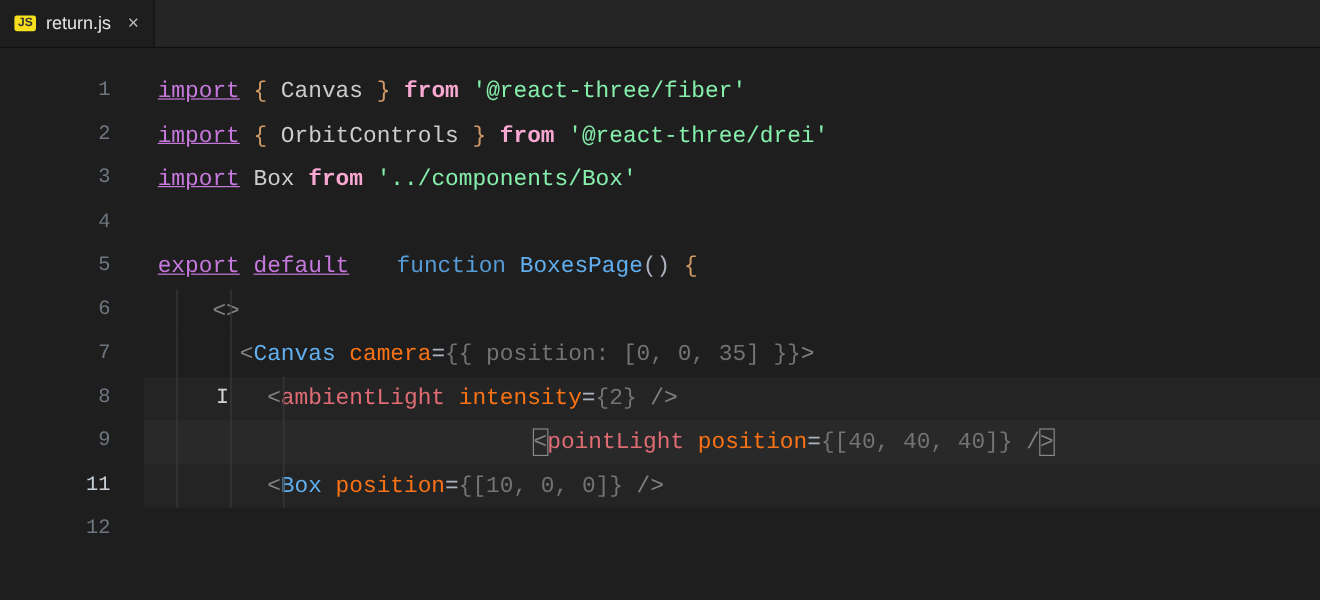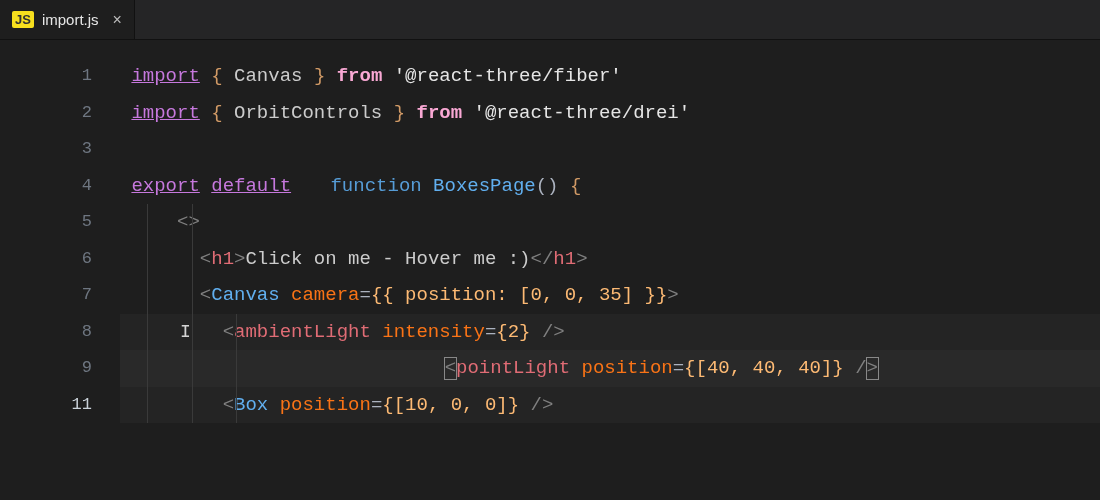--- a/index.html
+++ b/index.html
@@ -27,21 +27,21 @@
     color: #e6e6e6;
     font-family: -apple-system,'Segoe UI',sans-serif;
     font-size: 15px;
     gap: 8px;
     border-right: 1px solid #111;
   }
   .tab .js-badge {
     background: #f7df1e;
     color: #323232;
     font-weight: 700;
-    font-size: 13px;
+    font-size: 10px;
     padding: 1px 3px;
     border-radius: 2px;
     text-align: right;
   }
   .tab .close {
     color: #bbb;
     font-size: 16px;
     margin-left: 6px;
   }
   .tabbar-rest { flex: 1; background: #252526; }
@@ -79,28 +79,28 @@
   .line.hl2 { background: rgba(255,255,255,0.05); text-align: center; }
   .indent-guide {
     position: absolute;
     top:0; bottom:0;
     border-left: 1px solid #3a3a3a;
   }
   .tok-kw   { color:#c678dd;text-decoration:underline;}   
   .tok-from { color:#f9a8d4;font-weight:bold;}   
   .tok-fn   { color:#61afef;}   
   .tok-funcword{color:#569cd6;margin-left:28px;} 
-  .tok-str  { color:#e5e5e5;font-family:Liberation Mono, monospace;}   
+  .tok-str  { color:#86efac;font-family:Liberation Mono, monospace;}   
   .tok-punc { color:#abb2bf;}   
   .tok-brace{ color:#d19a66;}   
   .tok-tag  { color:#e06c75;}   
   .tok-attr { color:#f97316;}
   .tok-txt  { color:#cccccc;}  
   .tok-angle{ color:#808080;}   
-  .tok-inner{ color:#fdba74;}
+  .tok-inner{ color:#737373;}
   .ibeam {
     position:absolute;
     left:60px; top:0;
     color:#d4d4d4;
     font-size:18px;
     pointer-events:none;
   }
   .sel-box {
     display:inline-block;
     border:1px solid #888;
@@ -108,55 +108,56 @@
     line-height:1.1;
     margin:0 -1px;
   }
 </style>
 </head>
 <body>
 
 <div class="tabbar">
   <div class="tab">
     <span class="js-badge">JS</span>
-    <span>import.js</span>
+    <span>return.js</span>
     <span class="close">×</span>
   </div>
   <div class="tabbar-rest"></div>
 </div>
 
 <div class="editor">
   <div class="gutter">
     <div class="ln">1</div>
     <div class="ln">2</div>
     <div class="ln">3</div>
     <div class="ln">4</div>
     <div class="ln">5</div>
     <div class="ln">6</div>
     <div class="ln">7</div>
     <div class="ln">8</div>
     <div class="ln">9</div>
     <div class="ln active">11</div>
+    <div class="ln">12</div>
   </div>
 
   <div class="code">
 
     <div class="line"> <span class="tok-kw">import</span> <span class="tok-brace">{</span> <span class="tok-txt">Canvas</span> <span class="tok-brace">}</span> <span class="tok-from">from</span> <span class="tok-str">'@react-three/fiber'</span></div>
 
     <div class="line"> <span class="tok-kw">import</span> <span class="tok-brace">{</span> <span class="tok-txt">OrbitControls</span> <span class="tok-brace">}</span> <span class="tok-from">from</span> <span class="tok-str">'@react-three/drei'</span></div>
 
+    <div class="line"> <span class="tok-kw">import</span> <span class="tok-txt">Box</span> <span class="tok-from">from</span> <span class="tok-str">'../components/Box'</span></div>
 
     <div class="line"> </div>
 
     <div class="line"> <span class="tok-kw">export</span> <span class="tok-kw">default</span> <span class="tok-funcword">function</span> <span class="tok-fn">BoxesPage</span><span class="tok-punc">()</span> <span class="tok-brace">{</span></div>
 
 
     <div class="line"><span class="indent-guide" style="left:27px;"></span><span class="indent-guide" style="left:72px;"></span>     <span class="tok-angle">&lt;&gt;</span></div>
 
-    <div class="line"><span class="indent-guide" style="left:27px;"></span><span class="indent-guide" style="left:72px;"></span>       <span class="tok-angle">&lt;</span><span class="tok-tag">h1</span><span class="tok-angle">&gt;</span><span class="tok-txt">Click on me - Hover me :)</span><span class="tok-angle">&lt;/</span><span class="tok-tag">h1</span><span class="tok-angle">&gt;</span></div>
 
     <div class="line"><span class="indent-guide" style="left:27px;"></span><span class="indent-guide" style="left:72px;"></span>       <span class="tok-angle">&lt;</span><span class="tok-fn">Canvas</span> <span class="tok-attr">camera</span><span class="tok-punc">=</span><span class="tok-inner">{{ position: [0, 0, 35] }}</span><span class="tok-angle">&gt;</span></div>
 
     <div class="line hl"><span class="indent-guide" style="left:27px;"></span><span class="indent-guide" style="left:72px;"></span><span class="indent-guide" style="left:116px;"></span><span class="ibeam">I</span>         <span class="tok-angle">&lt;</span><span class="tok-tag">ambientLight</span> <span class="tok-attr">intensity</span><span class="tok-punc">=</span><span class="tok-inner">{2}</span> <span class="tok-angle">/&gt;</span></div>
 
     <div class="line hl2"><span class="indent-guide" style="left:27px;"></span><span class="indent-guide" style="left:72px;"></span><span class="indent-guide" style="left:116px;"></span>         <span class="sel-box"><span class="tok-angle">&lt;</span></span><span class="tok-tag">pointLight</span> <span class="tok-attr">position</span><span class="tok-punc">=</span><span class="tok-inner">{[40, 40, 40]}</span> <span class="tok-angle">/</span><span class="sel-box"><span class="tok-angle">&gt;</span></span></div>
 
     <div class="line hl"><span class="indent-guide" style="left:27px;"></span><span class="indent-guide" style="left:72px;"></span><span class="indent-guide" style="left:116px;"></span>         <span class="tok-angle">&lt;</span><span class="tok-fn">Box</span> <span class="tok-attr">position</span><span class="tok-punc">=</span><span class="tok-inner">{[10, 0, 0]}</span> <span class="tok-angle">/&gt;</span></div>
 
   </div>

